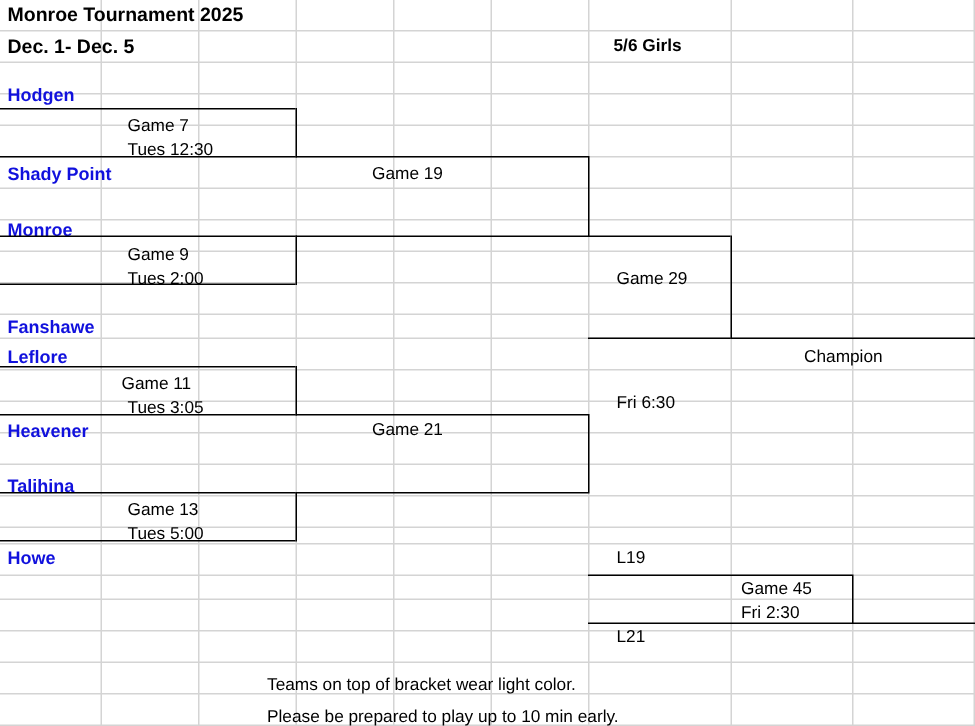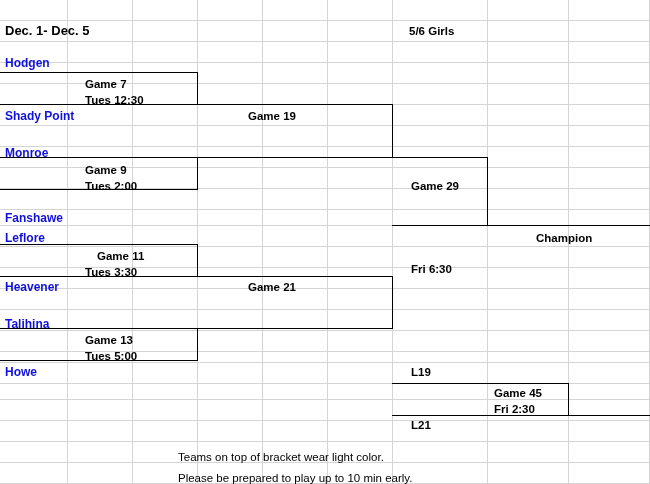--- a/index.html
+++ b/index.html
@@ -32,21 +32,21 @@
     background: #d4d4d4;
   }
 
   
   .cell {
     position: absolute;
     height: 21px;
     line-height: 20px;
     white-space: nowrap;
     font-size: 11.5px;
-    font-weight: bold;
+    font-weight: normal;
     color: #000000;
     padding-left: 3px;
     overflow: visible;
   }
   .team {
     color: #1111dd;
     font-size: 12px;
     font-weight: bold;
   }
   .title {
@@ -109,40 +109,41 @@
   <div class="gridline-v" style="left:67px"></div>
   <div class="gridline-v" style="left:132px"></div>
   <div class="gridline-v" style="left:197px"></div>
   <div class="gridline-v" style="left:262px"></div>
   <div class="gridline-v" style="left:327px"></div>
   <div class="gridline-v" style="left:392px"></div>
   <div class="gridline-v" style="left:487px"></div>
   <div class="gridline-v" style="left:568px"></div>
   <div class="gridline-v" style="left:649px"></div>
 
+  <div class="cell title" style="left:2px; top:0px">Monroe Tournament 2025</div>
   <div class="cell title" style="left:2px; top:21px">Dec. 1- Dec. 5</div>
   <div class="cell label-plain" style="left:406px; top:21px">5/6 Girls</div>
 
   <div class="cell team" style="left:2px; top:53px">Hodgen</div>
   <div class="cell team" style="left:2px; top:106px">Shady Point</div>
   <div class="cell team" style="left:2px; top:143px">Monroe</div>
   <div class="cell team" style="left:2px; top:208px">Fanshawe</div>
   <div class="cell team" style="left:2px; top:228px">Leflore</div>
   <div class="cell team" style="left:2px; top:277px">Heavener</div>
   <div class="cell team" style="left:2px; top:314px">Talihina</div>
   <div class="cell team" style="left:2px; top:362px">Howe</div>
 
   <div class="cell" style="left:82px; top:74px">Game 7</div>
   <div class="cell" style="left:82px; top:90px">Tues 12:30</div>
 
   <div class="cell" style="left:82px; top:160px">Game 9</div>
   <div class="cell" style="left:82px; top:176px">Tues 2:00</div>
 
-  <div class="cell" style="left:94px; top:246px">Game 11</div>
-  <div class="cell" style="left:82px; top:262px">Tues 3:30</div>
+  <div class="cell" style="left:78px; top:246px">Game 11</div>
+  <div class="cell" style="left:82px; top:262px">Tues 3:05</div>
 
   <div class="cell" style="left:82px; top:330px">Game 13</div>
   <div class="cell" style="left:82px; top:346px">Tues 5:00</div>
 
   <div class="cell" style="left:245px; top:106px">Game 19</div>
 
   <div class="cell" style="left:245px; top:277px">Game 21</div>
 
   <div class="cell" style="left:408px; top:176px">Game 29</div>
   <div class="cell" style="left:408px; top:259px">Fri 6:30</div>

